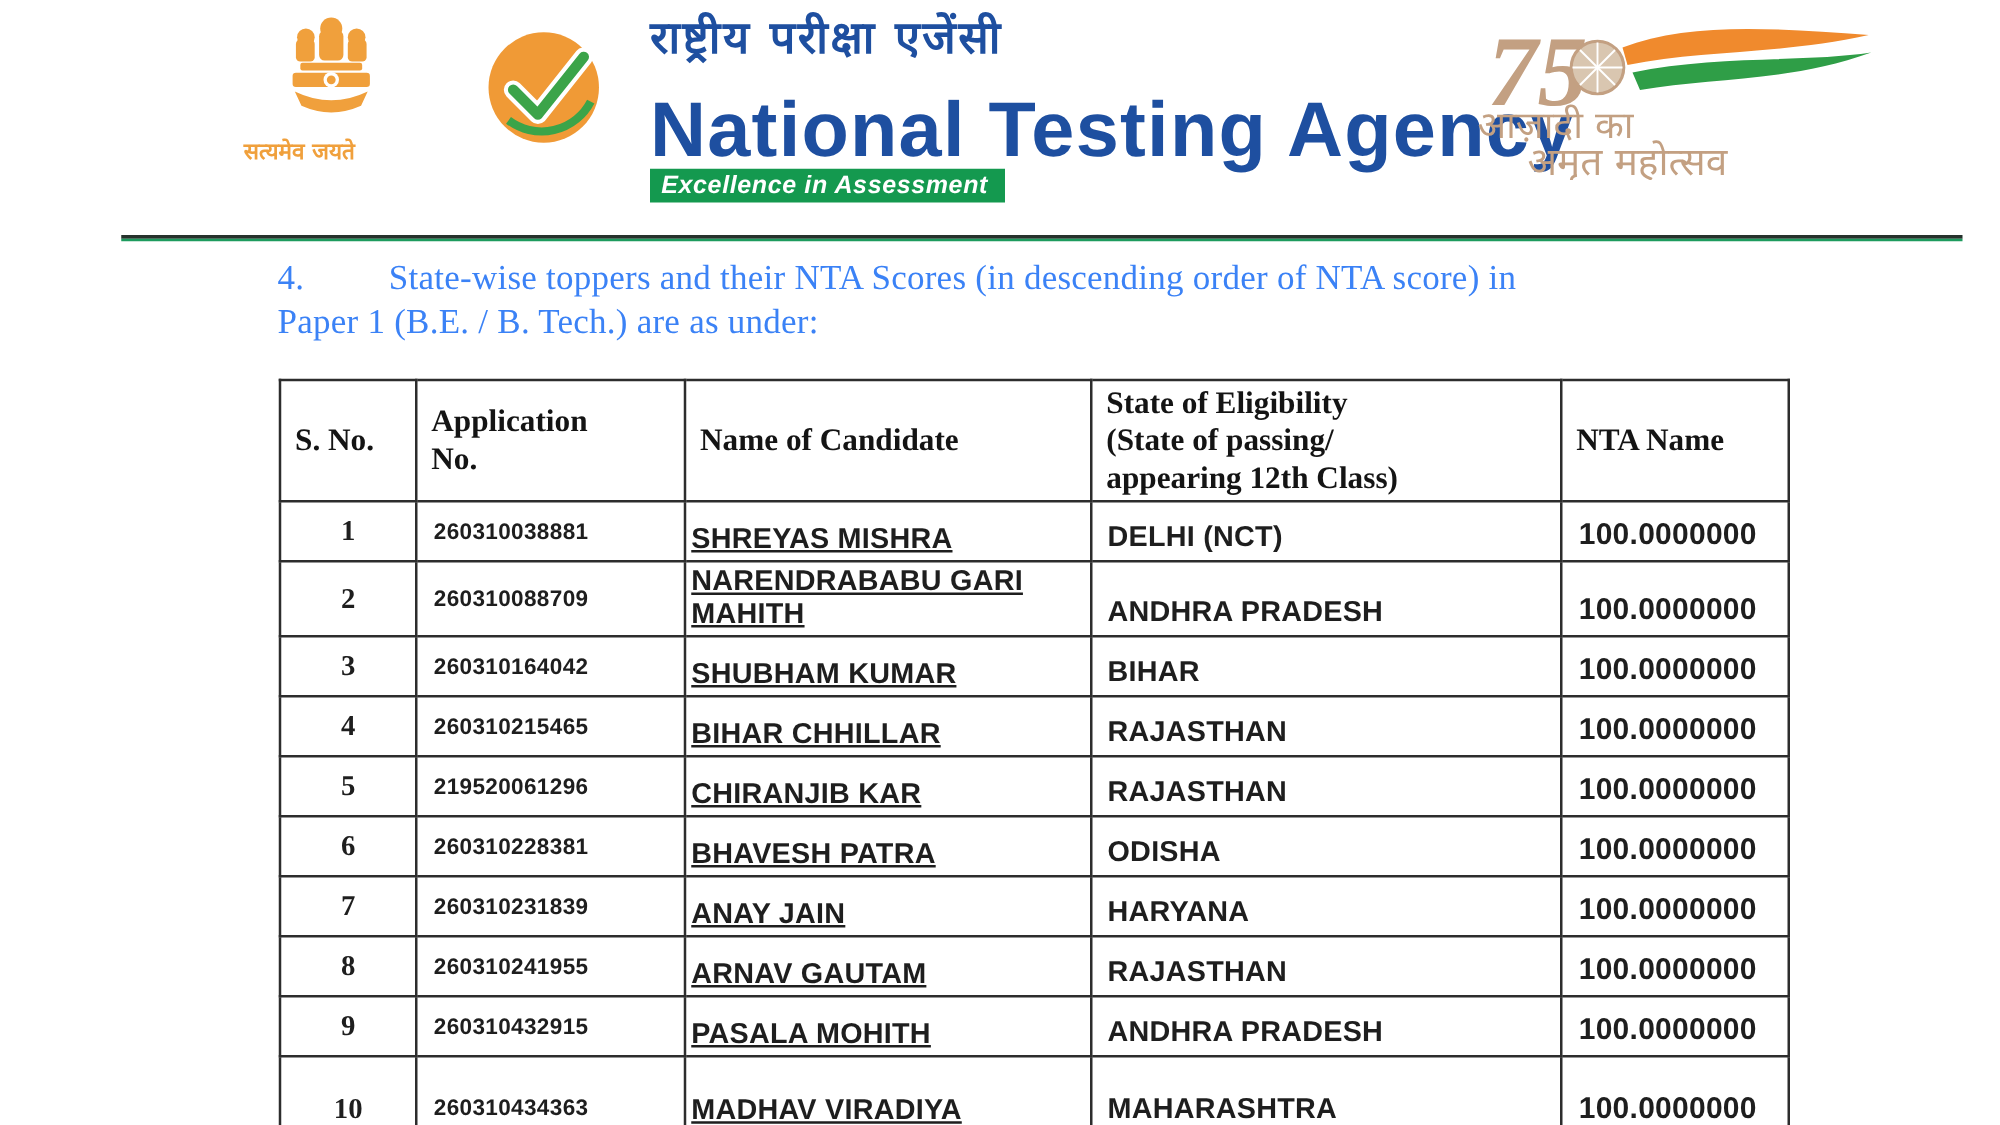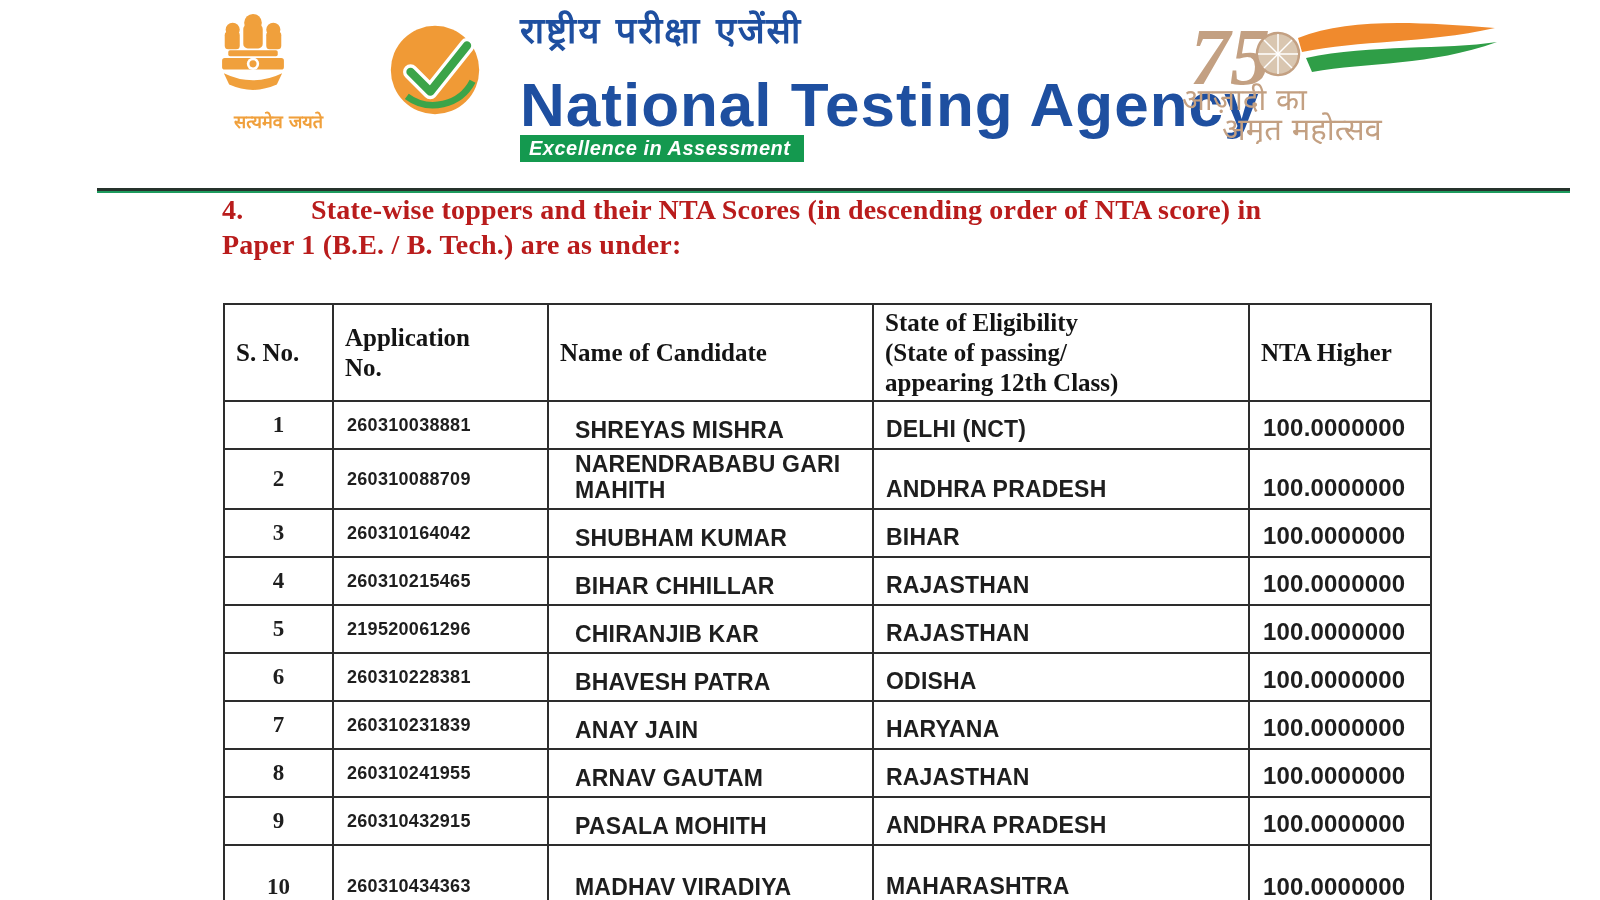--- a/index.html
+++ b/index.html
@@ -1,20 +1,20 @@
 <!DOCTYPE html>
 <html style="--brand_blue: #1e4fa0; --brand_green: #14994f; --rule_green: #1d9b5e; --emblem_orange: #f0a03c; --azadi_bronze: #c3a082; --flag_orange: #f08a2d; --flag_green: #2f9e47; --logo_orange: #f09a36; --logo_green: #3ba449;"><head>
 <meta charset="utf-8">
 <style>
   html,body{margin:0;padding:0;background:#ffffff;}
   .page{position:relative;width:1600px;height:900px;background:#ffffff;overflow:hidden;
         font-family:"Liberation Sans",sans-serif;color:#1f1f1f;}
 
   
-  .emblem{position:absolute;left:183px;top:6px;width:140px;text-align:right;color:var(--emblem_orange);}
+  .emblem{position:absolute;left:195px;top:6px;width:140px;text-align:left;color:var(--emblem_orange);}
   .emblem svg{width:102px;height:106px;display:block;margin:0 auto;}
   .emblem-caption{font-size:18px;font-weight:bold;color:var(--emblem_orange);
                   font-family:"DejaVu Sans",sans-serif;line-height:20px;}
 
   .nta-logo{position:absolute;left:388px;top:23px;width:94px;height:94px;}
 
   .org{position:absolute;left:520px;top:8px;}
   .org-hindi{font-size:36px;font-weight:bold;color:var(--brand_blue);line-height:46px;
              font-family:"DejaVu Sans",sans-serif;letter-spacing:2px;}
   .org-english{font-size:62px;font-weight:bold;color:var(--brand_blue);line-height:48px;
@@ -28,42 +28,42 @@
   .sublines{position:absolute;left:60px;top:138px;width:1540px;text-align:center;color:#141414;}
   .sub-hindi{font-size:20px;font-weight:600;font-family:"DejaVu Sans",sans-serif;line-height:24px;}
   .sub-english{font-size:20px;font-weight:bold;font-family:"Liberation Serif",serif;
                line-height:23px;margin-top:2px;}
 
   .rule{position:absolute;left:97px;top:188px;width:1473px;}
   .rule-dark{height:3px;background:#26322c;}
   .rule-green{height:2px;background:var(--rule_green);}
 
   
-  .heading{position:absolute;left:222px;top:192px;width:1215px;
-           font-family:"Liberation Serif",serif;font-weight:bold;font-size:28px;
-           line-height:35px;color:#b91c1c;letter-spacing:0.2px;}
+  .heading{position:absolute;left:222px;top:205px;width:1215px;
+           font-family:"Liberation Serif",serif;font-weight:normal;font-size:28px;
+           line-height:35px;color:#3b82f6;letter-spacing:0.2px;}
   .heading .hnum{display:inline-block;width:89px;}
 
   
   .toppers{position:absolute;left:223px;top:303px;border-collapse:collapse;table-layout:fixed;}
   .toppers th,.toppers td{border:2px solid #2d2d2d;overflow:hidden;}
   .toppers thead tr{height:97px;}
   .toppers th{font-family:"Liberation Serif",serif;font-weight:bold;font-size:25px;color:#141414;
               text-align:left;vertical-align:middle;padding-left:11px;white-space:pre-line;line-height:30px;}
   .toppers tbody tr{height:48px;}
   .toppers tbody tr:nth-child(2){height:59px;}
   .toppers tbody tr:nth-child(10){height:82px;}
   .toppers tbody tr:nth-child(10) td{vertical-align:middle;padding-bottom:0;}
   .toppers td{color:#1e1e1e;}
   td.sno{font-family:"Liberation Serif",serif;font-weight:bold;font-size:23px;
          text-align:center;vertical-align:middle;}
   td.app{font-weight:bold;font-size:18px;vertical-align:middle;padding-left:13px;letter-spacing:0.3px;}
   td.name,td.state{font-weight:bold;font-size:23px;vertical-align:bottom;padding-bottom:5px;
                    letter-spacing:0.2px;}
-  td.name{padding-left:26px;white-space:pre-line;line-height:26px;}
+  td.name{padding-left:4px;white-space:pre-line;line-height:26px;text-decoration:underline;}
   td.state{padding-left:12px;}
   td.score{font-weight:bold;font-size:24px;vertical-align:bottom;padding-bottom:6px;
            padding-left:13px;letter-spacing:0.2px;}
 </style>
 </head>
 <body>
 
 <div class="page">
 
   <div class="emblem">
@@ -135,21 +135,21 @@
     </colgroup>
     <thead>
       <tr>
         <th>S. No.</th>
         <th>Application
 No.</th>
         <th>Name of Candidate</th>
         <th>State of Eligibility
 (State of passing/
 appearing 12th Class)</th>
-        <th>NTA Higher</th>
+        <th>NTA Name</th>
       </tr>
     </thead>
     <tbody>
         <tr>
       <td class="sno">1</td>
       <td class="app">260310038881</td>
       <td class="name">SHREYAS MISHRA</td>
       <td class="state">DELHI (NCT)</td>
       <td class="score">100.0000000</td>
     </tr>

